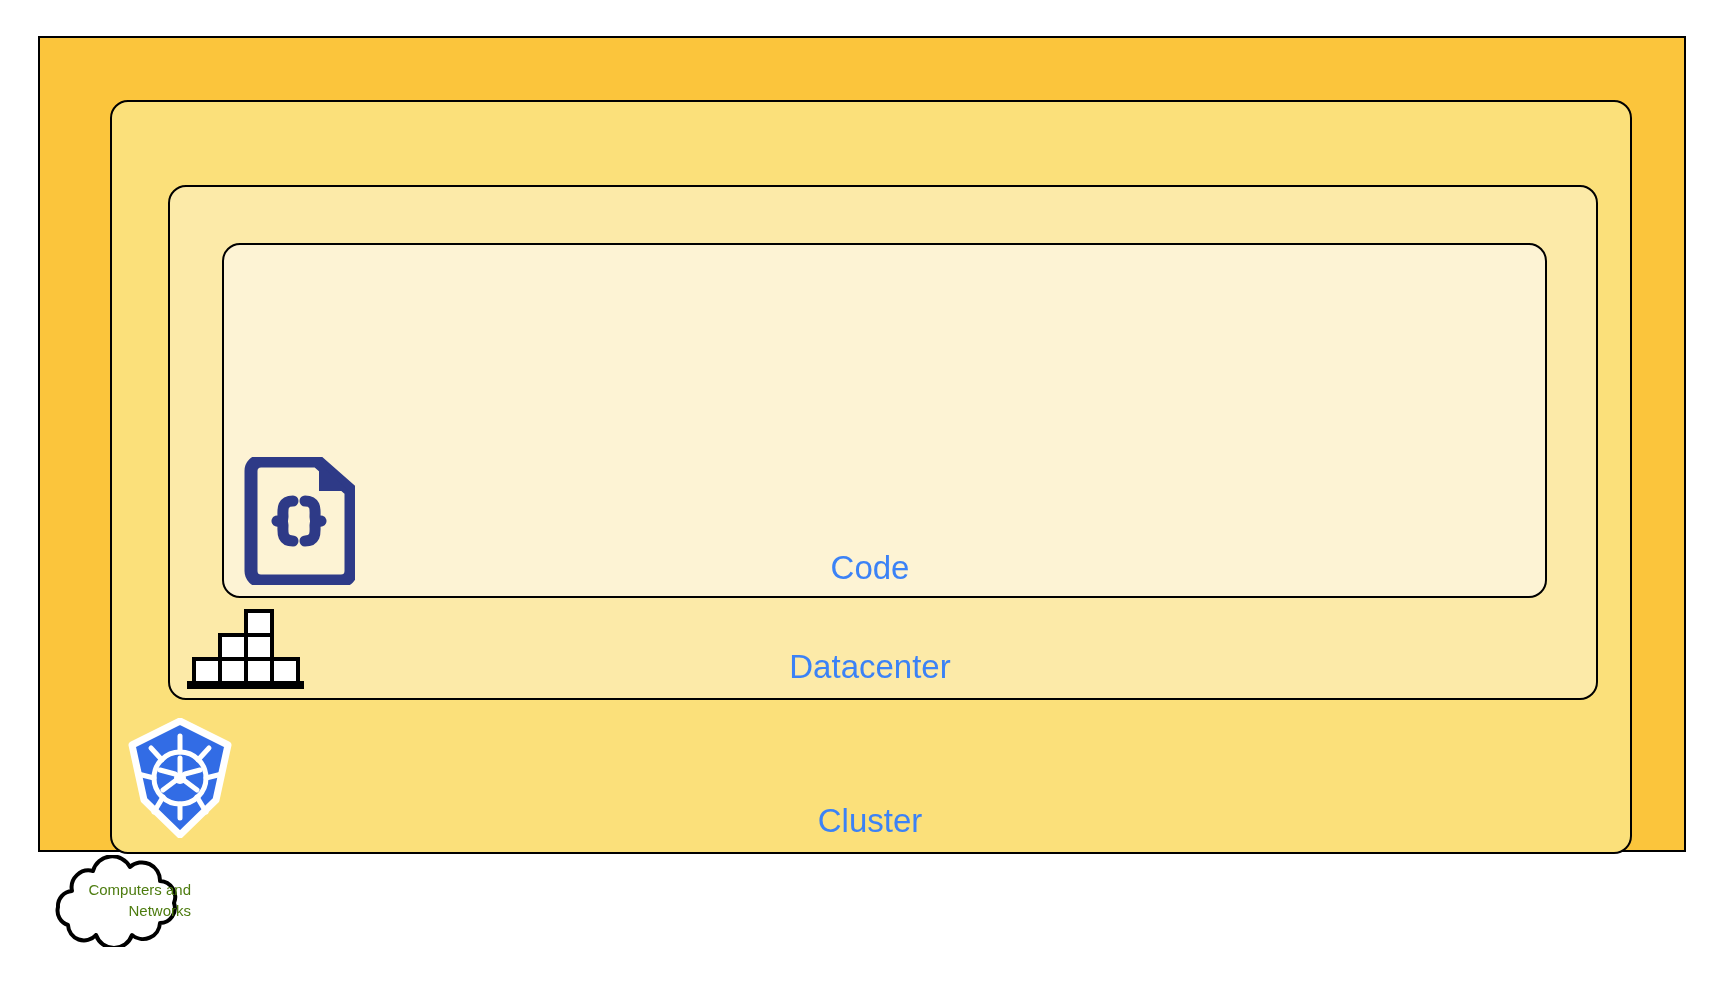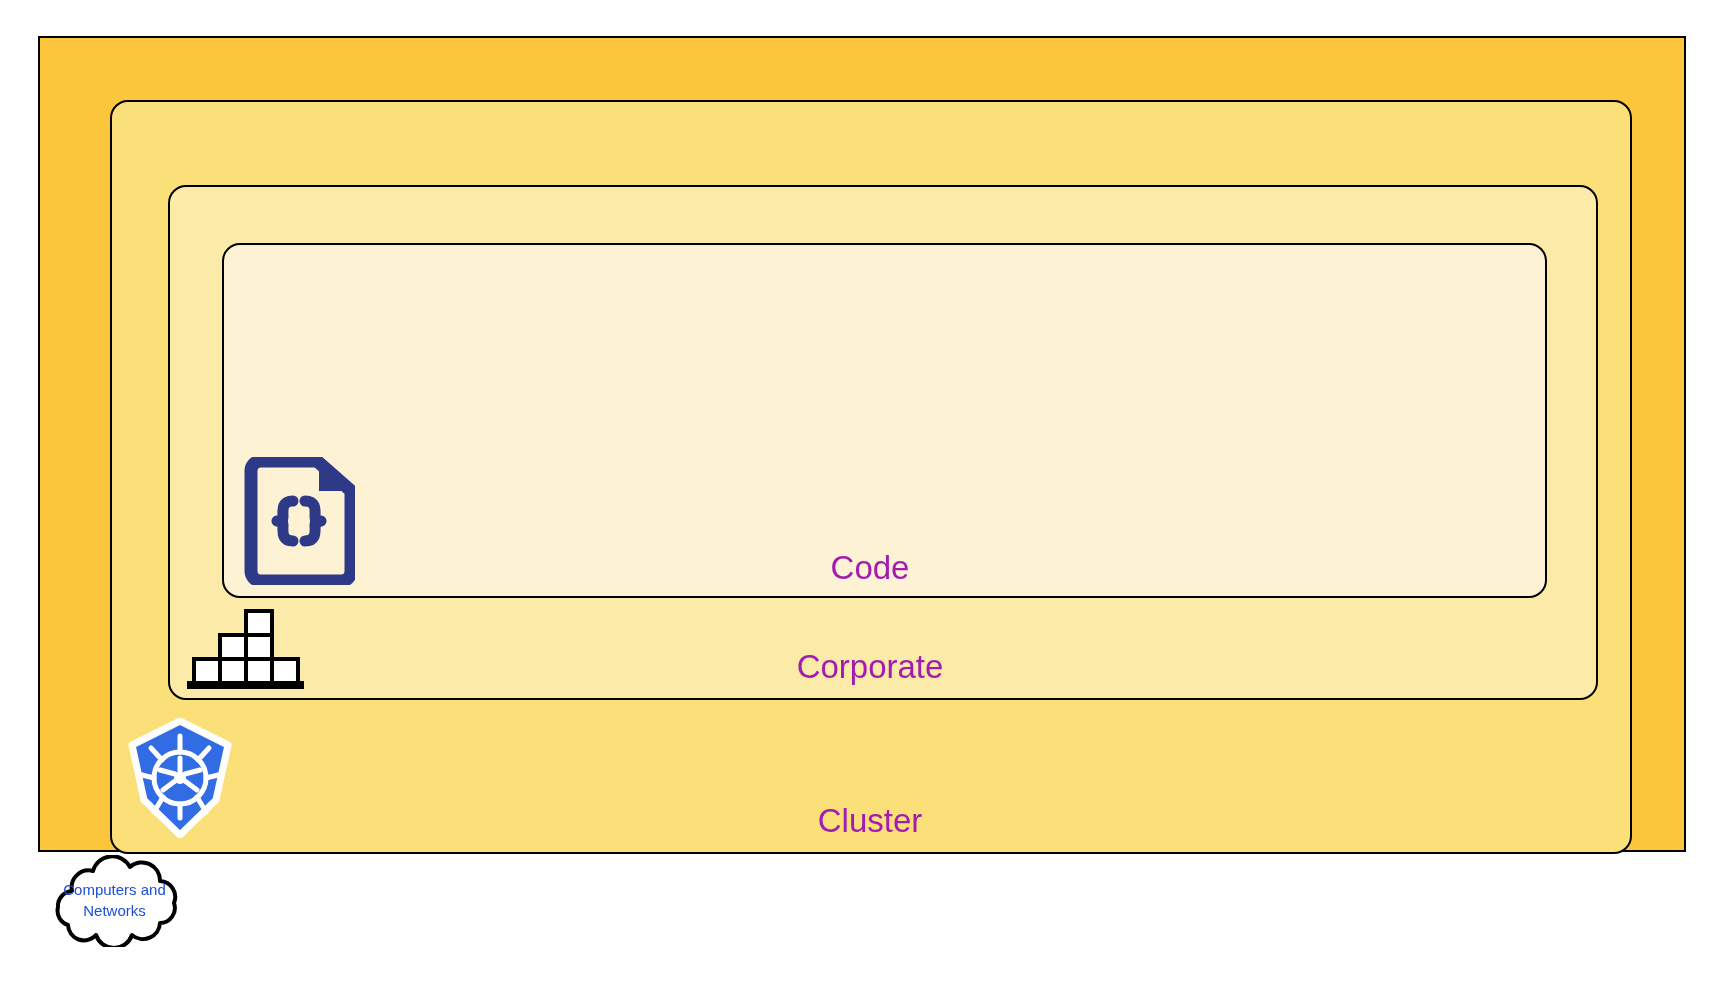--- a/index.html
+++ b/index.html
@@ -55,21 +55,21 @@
     top: 243px;
     width: 1325px;
     height: 355px;
     background: #FDF3D4;
     border-radius: 18px;
   }
 
   
   .layer-label {
     position: absolute;
-    color: #a21caf;
+    color: #3b82f6;
     font-size: 33px;
     line-height: 39px;
     font-family: "Liberation Sans", sans-serif;
     text-align: center;
     white-space: pre-line;
     transform: translateX(-50%);
   }
   #label-code      { left: 870px; top: 548px; }
   #label-container { left: 870px; top: 647px; }
   #label-cluster   { left: 870px; top: 801px; text-align: center; }
@@ -105,24 +105,24 @@
     left: 38px;
     top: 855px;
     width: 153px;
     height: 92px;
   }
   #cloud-network .cloud-text {
     position: absolute;
     left: 0px;
     top: 24px;
     width: 153px;
-    text-align: center;
+    text-align: right;
     font-size: 15px;
     line-height: 21px;
-    color: #1d4ed8;
+    color: #4d7c0f;
     font-family: "Liberation Sans", sans-serif;
     white-space: pre-line;
     pointer-events: none;
   }
 </style>
 </head>
 <body>
 
 <div id="canvas">
 
@@ -193,16 +193,16 @@
                A19 19 0 0 1 58 80
                A16 16 0 0 1 30 70
                A15 15 0 0 1 20 52
                A15 15 0 0 1 34 36 Z" fill="#FFFFFF" stroke="#000000" stroke-width="4" stroke-linejoin="round"></path>
     </svg>
     <div class="cloud-text">Computers and
 Networks</div>
   </div>
 
   <div class="layer-label" id="label-code">Code</div>
-  <div class="layer-label" id="label-container">Corporate</div>
+  <div class="layer-label" id="label-container">Datacenter</div>
   <div class="layer-label" id="label-cluster">Cluster</div>
 
 </div>
 
 </body></html>

